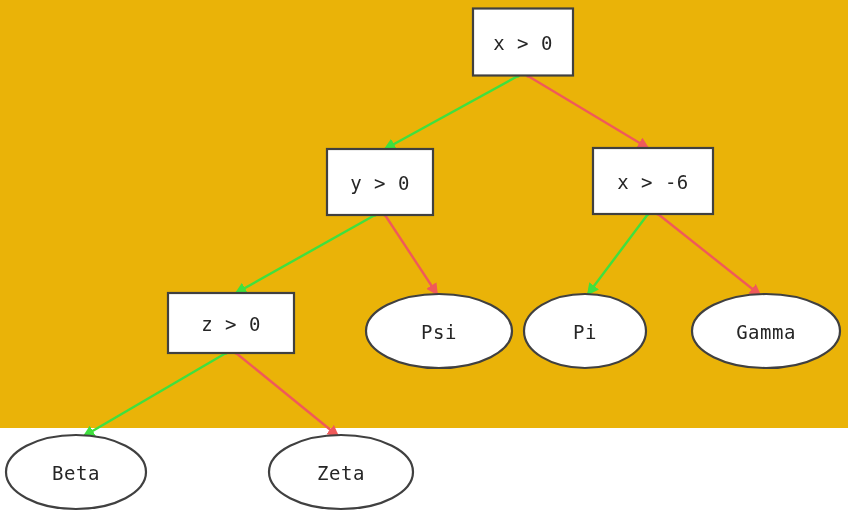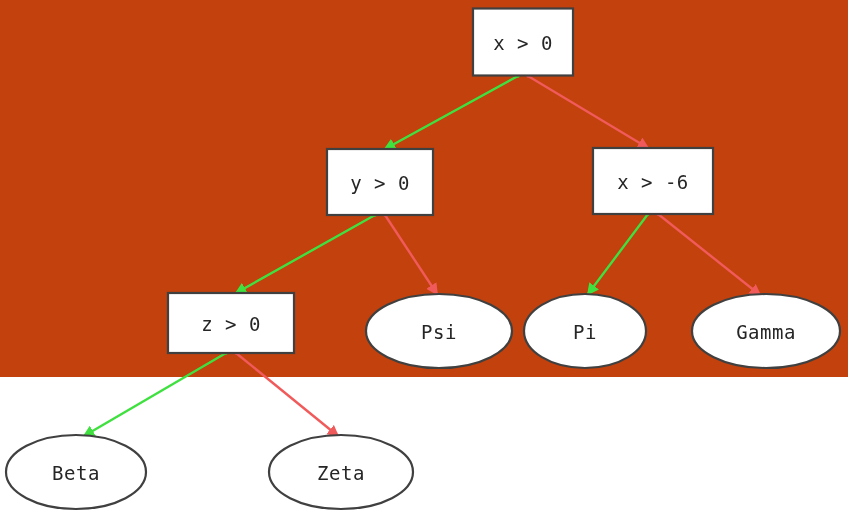--- a/index.html
+++ b/index.html
@@ -10,22 +10,22 @@
   }
   body {
     width: 848px;
     height: 516px;
     overflow: hidden;
     font-family: "DejaVu Sans Mono", monospace;
   }
   #diagram-root {
     position: relative;
     width: 848px;
-    height: 377px;
-    background: #c2410c;
+    height: 428px;
+    background: #eab308;
   }
   #tree-svg {
     position: absolute;
     top: 0;
     left: 0;
     width: 848px;
     height: 516px;
     display: block;
   }
   .node-shape {

